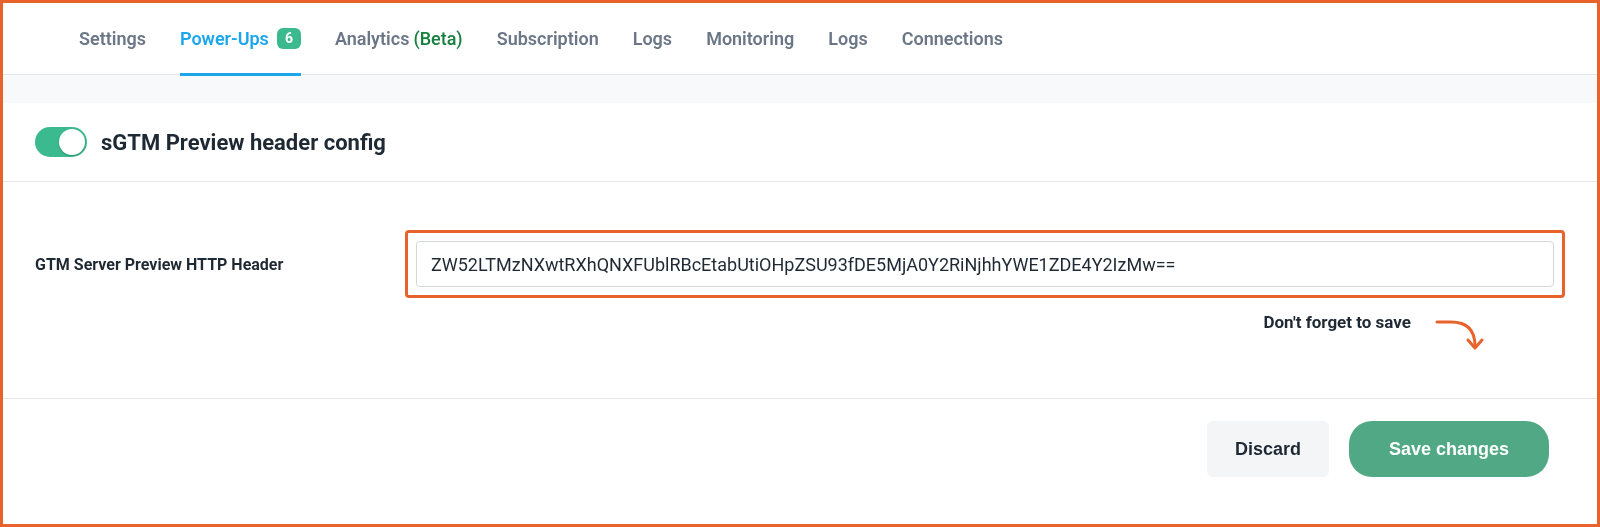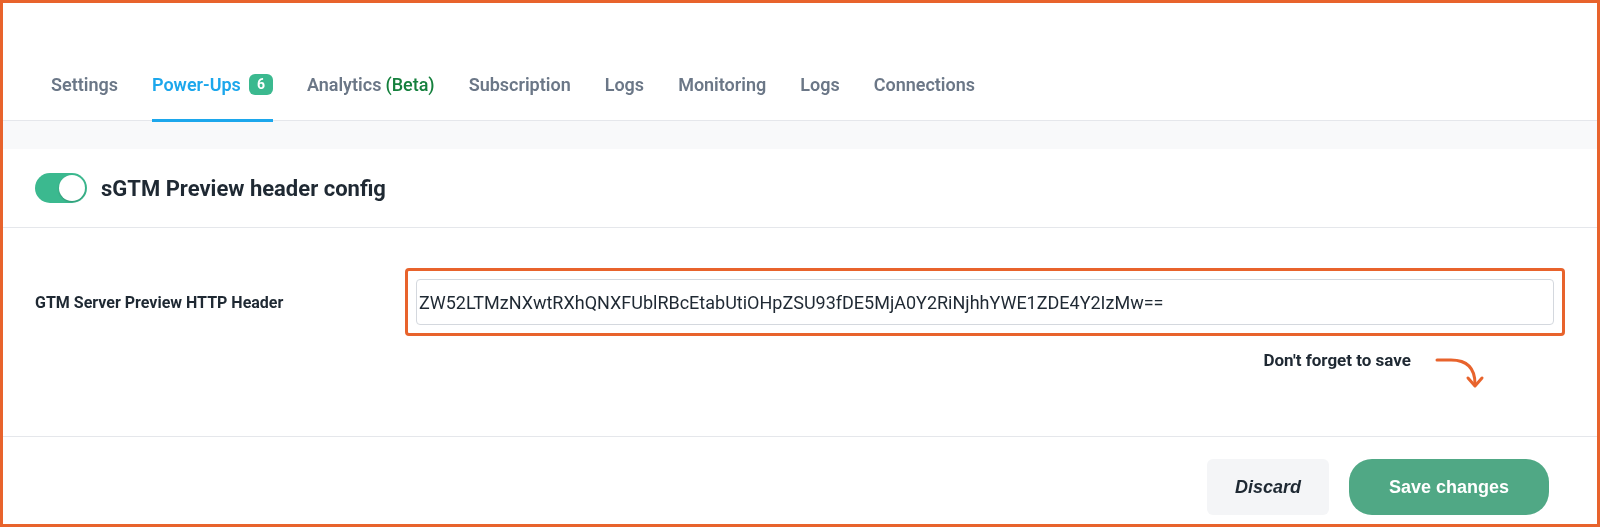--- a/index.html
+++ b/index.html
@@ -12,25 +12,24 @@
       width: 1600px;
       height: 527px;
       border: 3px solid #e8632c;
       position: relative;
       background: #ffffff;
     }
     
     .tabs {
       display: flex;
       align-items: center;
-      padding: 0 48px;
+      padding: 0 76px;
       height: 72px;
       border-bottom: 1px solid #e5e7eb;
       gap: 34px;
-      margin-top: 46px;
     }
     .tab {
       display: flex;
       align-items: center;
       height: 72px;
       font-size: 18px;
       font-weight: 600;
       color: #6b7787;
       cursor: pointer;
       position: relative;
@@ -101,39 +100,40 @@
       color: #1f2933;
     }
     
     .form-area {
       padding: 40px 32px 12px 32px;
       border-bottom: 1px solid #e5e7eb;
     }
     .form-row {
       display: flex;
       align-items: center;
+      margin-top: 8px;
     }
     .form-label {
       width: 370px;
       font-size: 16px;
       font-weight: 700;
       color: #1f2933;
     }
     .input-callout {
       flex: 1;
       border: 3px solid #e8632c;
       border-radius: 4px;
       padding: 8px;
     }
     .text-input {
       width: 100%;
       height: 46px;
       border: 1px solid #d4d8de;
       border-radius: 4px;
-      padding: 0 2px;
+      padding: 0 14px;
       font-size: 18px;
       font-family: inherit;
       color: #1f2933;
       background: #ffffff;
     }
     
     .save-hint-row {
       display: flex;
       justify-content: flex-end;
       align-items: flex-start;
@@ -163,21 +163,20 @@
       font-weight: 700;
       cursor: pointer;
       display: inline-flex;
       align-items: center;
       justify-content: center;
       border: none;
     }
     .btn-secondary {
       background: #f4f5f7;
       color: #1f2933;
-      font-style: italic;
     }
     .btn-primary {
       background: #50a885;
       color: #ffffff;
       min-width: 200px;
       border-radius: 23px;
     }
   </style>
 </head>
 <body>

